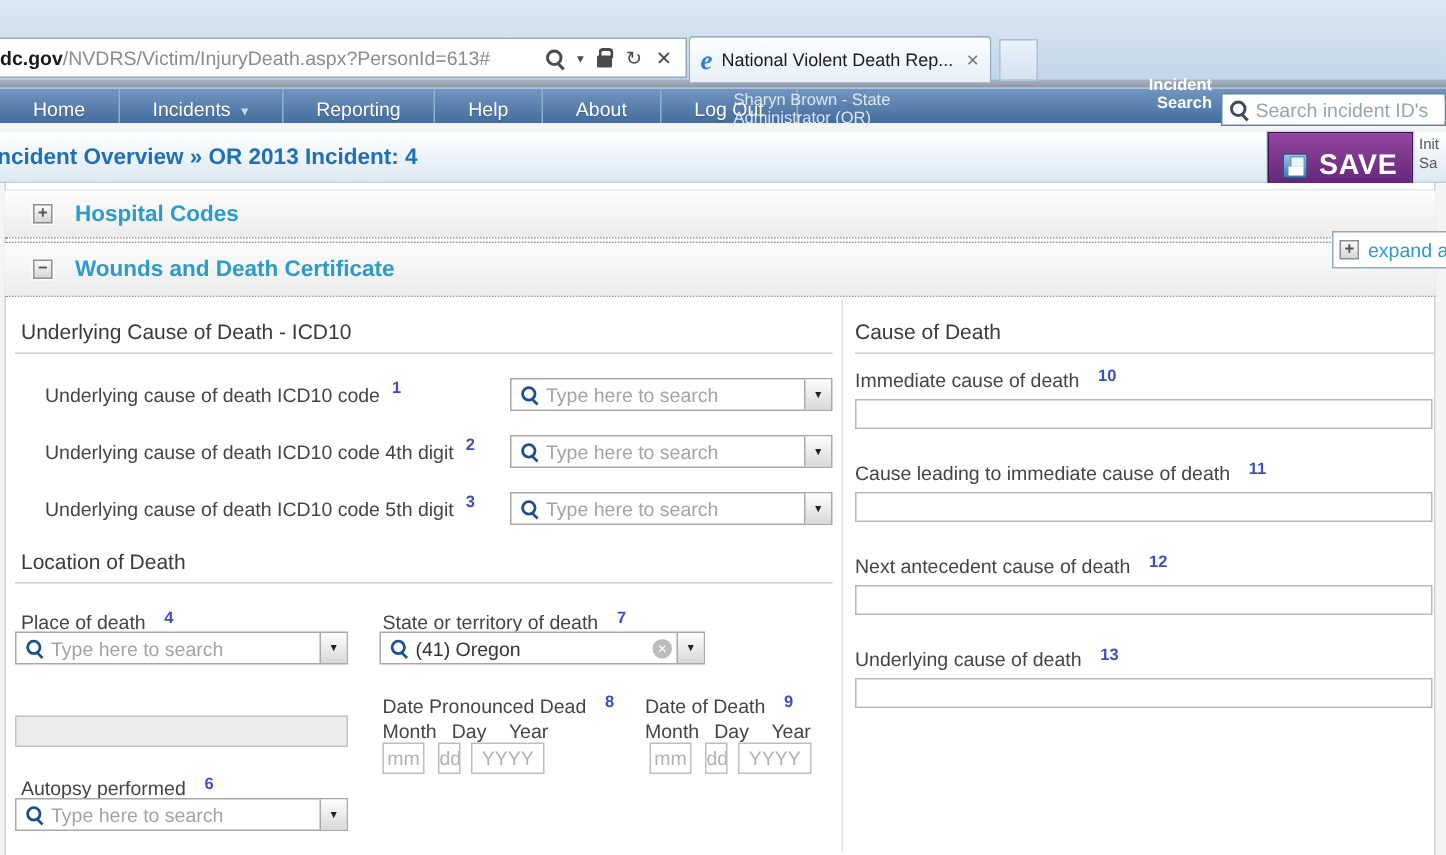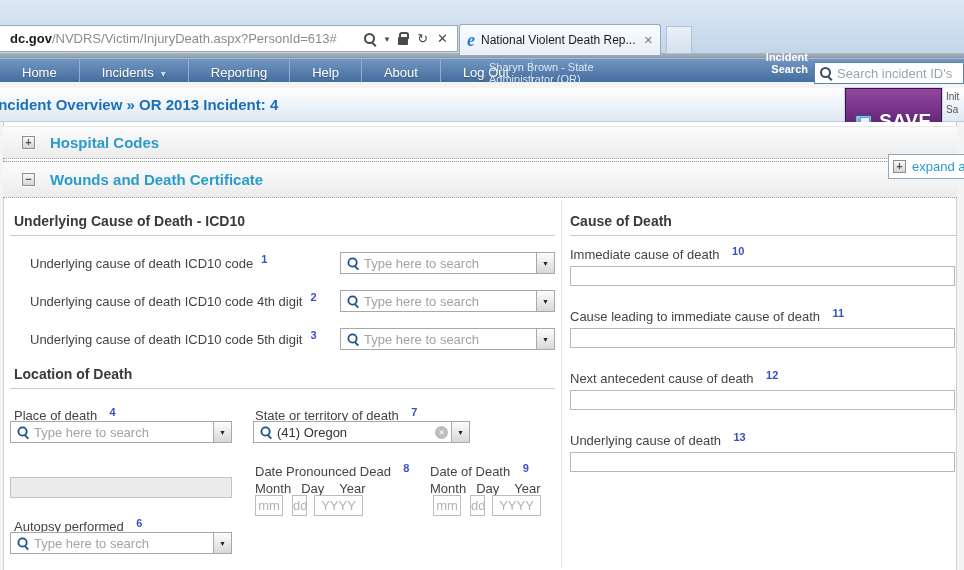--- a/index.html
+++ b/index.html
@@ -8,21 +8,21 @@
   .abs { position:absolute; }
 
   
   .chrome { position:absolute; top:0; left:0; width:964px; height:54px;
     background:linear-gradient(#dce8f4,#c2d5e9); }
   .chrome-bottom { position:absolute; top:53px; left:0; width:964px; height:5px;
     background:linear-gradient(#aab5c2,#8c99a9); }
   .urlbar { position:absolute; top:25px; left:0; width:458px; height:27px;
     background:#fff; border:1px solid #97a8bc; border-left:none;
     display:flex; align-items:center; }
-  .url-text { margin-left:10px; font-size:13px; white-space:nowrap; overflow:hidden; flex:1; }
+  .url-text { margin-left:0; font-size:13px; white-space:nowrap; overflow:hidden; flex:1; }
   .url-domain { color:#1a1a1a; font-weight:bold; }
   .url-path { color:#8b8b8b; }
   .urlbar-icons { display:flex; align-items:center; gap:9px; margin:0 9px 0 6px; color:#4a4a4a; }
   .glyph-icon { font-size:13px; color:#4a4a4a; line-height:1; }
   .caret-sm { font-size:9px; color:#4a4a4a; }
   .mag { position:relative; width:12px; height:12px; display:inline-block; }
   .mag::before { content:""; position:absolute; left:0; top:0; width:7px; height:7px;
     border:2px solid currentColor; border-radius:50%; }
   .mag::after { content:""; position:absolute; left:9px; top:9px; width:5px; height:2px;
     background:currentColor; transform:rotate(45deg); transform-origin:0 0; }
@@ -57,21 +57,21 @@
     font-family:inherit; color:#333; }
   .nav-search input::placeholder { color:#96a4b2; }
 
   
   .crumbbar { position:absolute; top:88px; left:0; width:964px; height:34px;
     background:linear-gradient(#ffffff,#dce8f3); border-bottom:1px solid #bfceda; }
   .crumb { position:absolute; left:-6px; top:8px; font-size:15px; font-weight:bold;
     color:#1d70b8; white-space:nowrap; }
   .save-btn { position:absolute; left:845px; top:88px; width:97px; height:45px;
     background:linear-gradient(#93479f,#571d6e); border:1px solid #38104a;
-    box-shadow:0 0 0 1px #cdd9e5; display:flex; align-items:flex-end; justify-content:center;
+    box-shadow:0 0 0 1px #cdd9e5; display:flex; align-items:center; justify-content:center;
     gap:7px; cursor:pointer; }
   .floppy { width:17px; height:17px; background:linear-gradient(#9cc4e8,#4179b5);
     border:1px solid #2d567f; border-radius:2px; position:relative; flex:none; }
   .floppy::before { content:""; position:absolute; top:1px; left:4px; width:8px; height:6px;
     background:#e9f3fb; border:1px solid #6d9cc4; }
   .floppy::after { content:""; position:absolute; bottom:1px; left:3px; width:10px; height:6px;
     background:#fff; }
   .save-label { color:#fff; font-size:19px; font-weight:800; letter-spacing:.5px; }
   .save-side { position:absolute; left:946px; top:90px; width:20px; overflow:hidden;
     font-size:10px; line-height:13px; color:#555; white-space:nowrap; }
@@ -91,21 +91,21 @@
   .expand-box { position:absolute; top:154px; left:888px; width:80px; height:25px;
     background:#fff; border:1px solid #8fa9c0; display:flex; align-items:center; z-index:5;
     cursor:pointer; }
   .expand-box .toggle-icon { margin-left:4px; }
   .expand-label { margin-left:6px; font-size:13px; color:#2b9cca; white-space:nowrap; }
   .vdivider { position:absolute; top:200px; left:561px; width:1px; height:368px; background:#e2e2e2; }
 
   
   .col-left  { position:absolute; top:205px; left:10px;  width:545px; }
   .col-right { position:absolute; top:205px; left:570px; width:386px; }
-  .group-title { font-size:14px; font-weight:bold; color:#3a3a3a; margin:8px 0 0 4px; }
+  .group-title { font-size:14px; font-weight:normal; color:#3a3a3a; margin:8px 0 0 4px; }
   .rule { height:1px; background:#ccc; margin-top:6px; }
   .flabel { font-size:13px; color:#444; }
   .fnum { color:#3b50c0; font-weight:bold; font-size:11px; position:relative; top:-4px;
     margin-left:8px; }
   .combo { display:flex; align-items:center; height:22px; border:1px solid #a8a8a8;
     background:#fff; }
   .combo .mag { color:#1c4f8c; margin:0 5px 0 6px; flex:none; transform:scale(.92); }
   .combo input { border:none; outline:none; flex:1; min-width:0; font-size:13px; color:#333;
     font-family:inherit; background:transparent; }
   .combo input::placeholder { color:#a3a3a3; }

